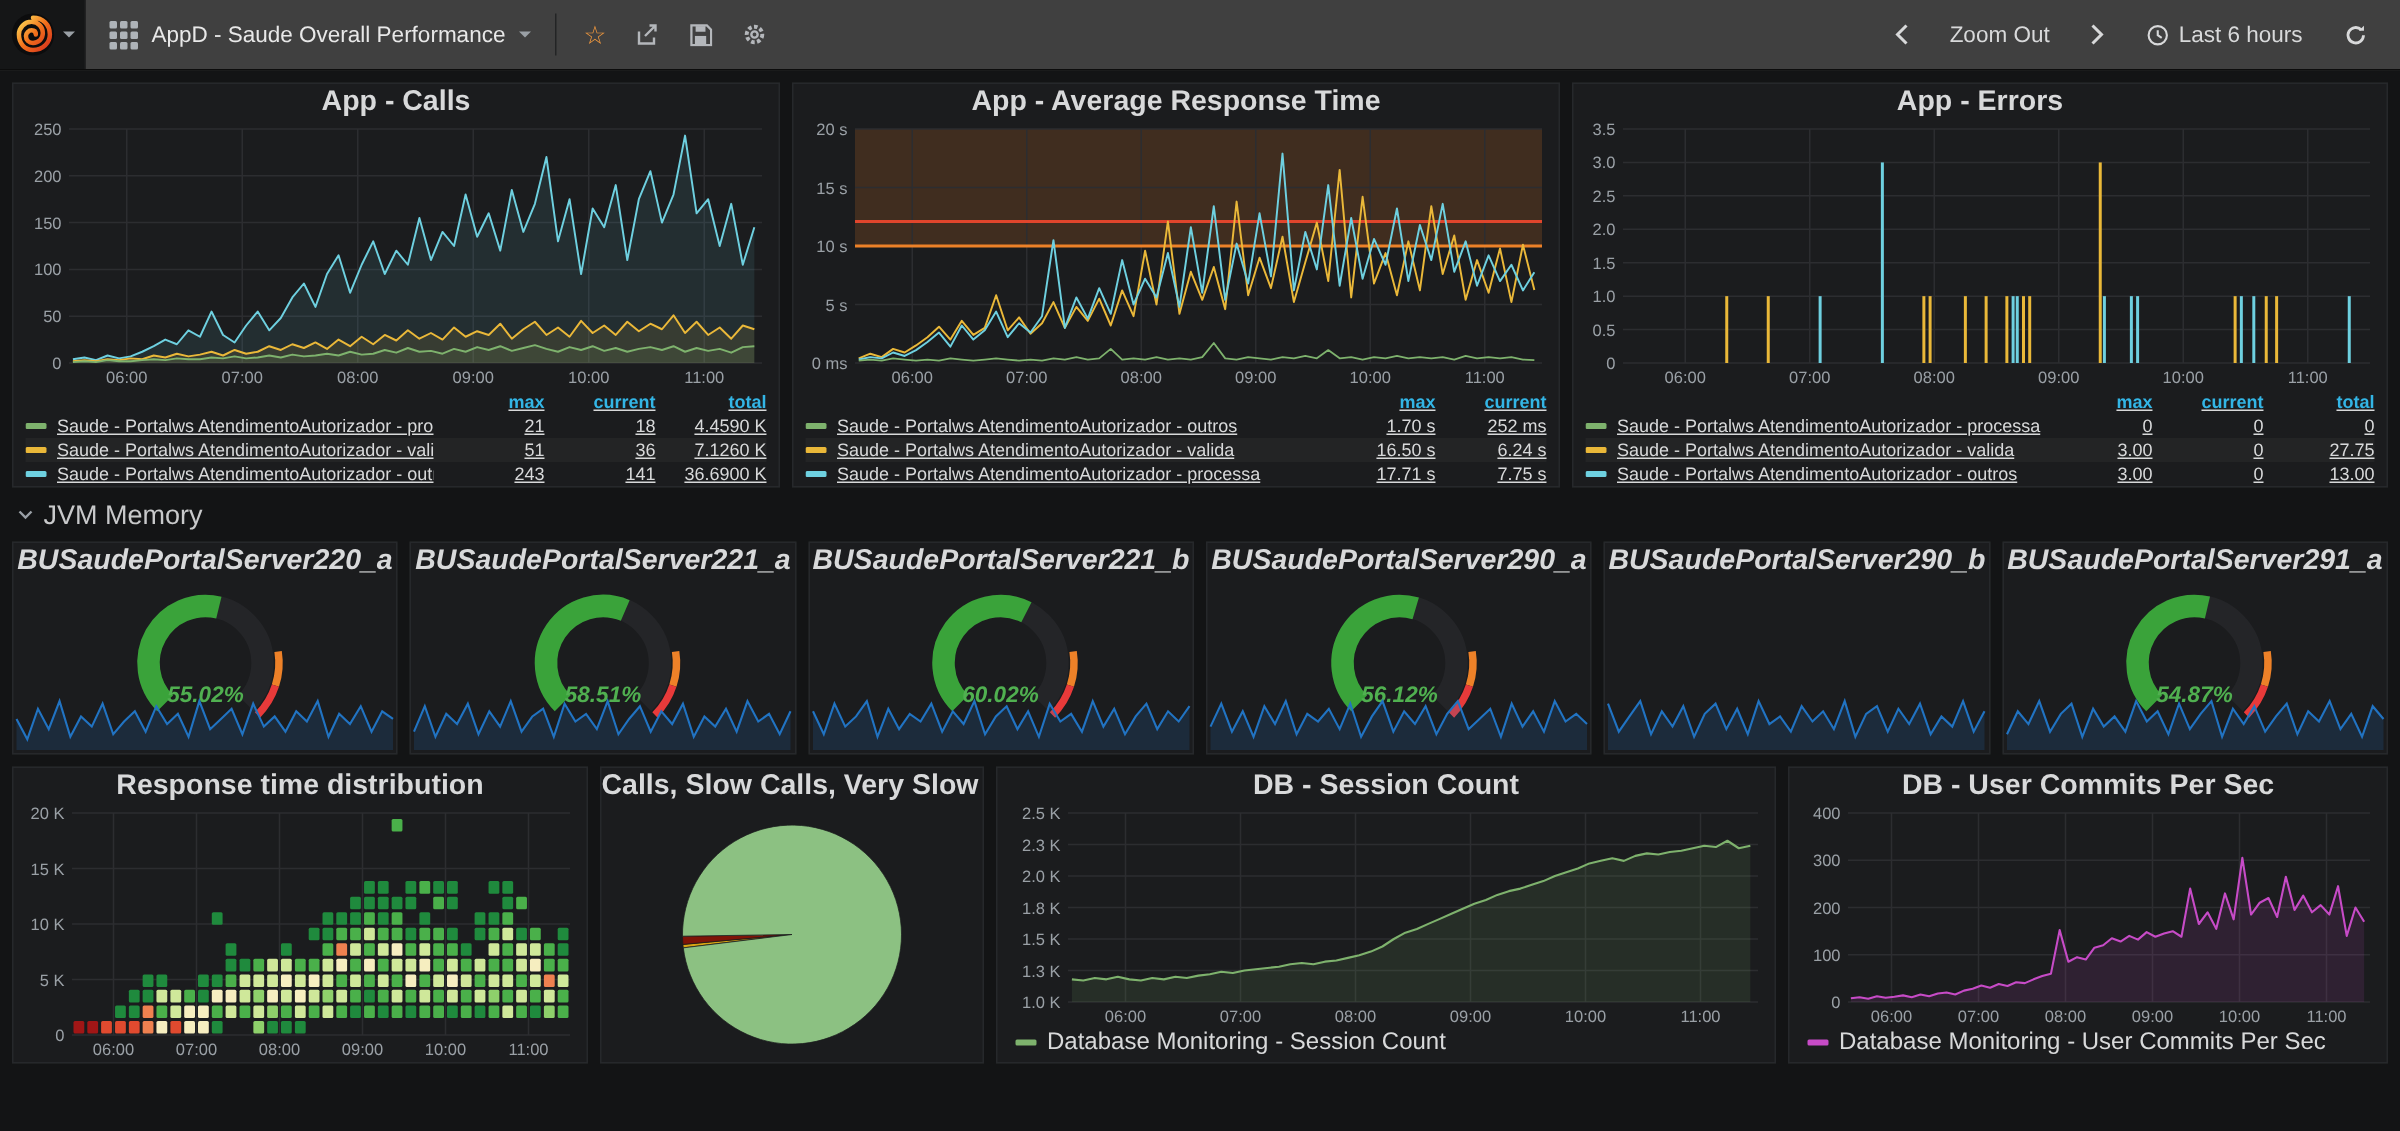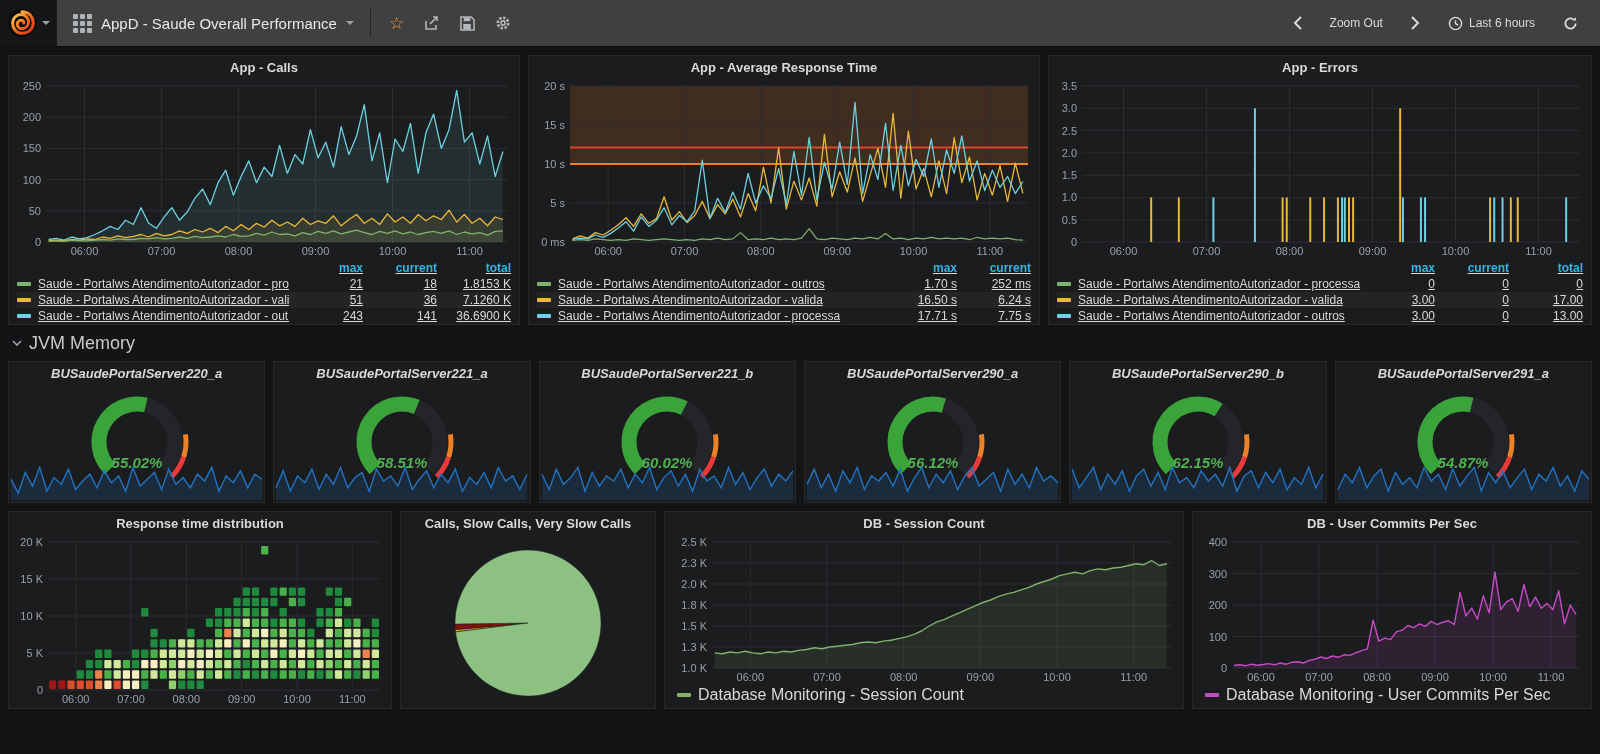--- a/index.html
+++ b/index.html
@@ -10,26 +10,26 @@
   .caret{width:0;height:0;border-left:4px solid transparent;border-right:4px solid transparent;border-top:4px solid #9aa0a6;display:inline-block;}
   .title-group{display:flex;align-items:center;gap:9px;padding:0 16px;height:100%;cursor:pointer;}
   .grid-icon{display:grid;grid-template-columns:repeat(3,5px);grid-gap:2px;}
   .grid-icon i{width:5px;height:5px;background:#aeb3b8;border-radius:1px;}
   .dash-title{font-size:15px;color:#e8e8e8;}
   .nav-actions{display:flex;align-items:center;gap:20px;padding:0 18px;border-left:1px solid #232425;height:60%;}
   .icon-btn{display:flex;align-items:center;cursor:pointer;background:none;border:none;padding:0;}
   .star{color:#f2993e;font-size:17px;line-height:1;}
   .spacer{flex:1;}
   .time-controls{display:flex;align-items:center;gap:16px;padding-right:16px;font-size:13px;color:#d8d9da;}
-  .tc-btn{display:flex;align-items:center;gap:6px;cursor:pointer;background:none;border:none;color:#d8d9da;font-size:12px;font-family:"Liberation Sans",sans-serif;}
+  .tc-btn{display:flex;align-items:center;gap:6px;cursor:pointer;background:none;border:none;color:#d8d9da;font-size:15px;font-family:"Liberation Sans",sans-serif;}
   
   .main{padding:8px;}
   .row{display:flex;gap:8px;margin-bottom:8px;}
   .panel{background:#1b1c1e;border:1px solid #26282b;position:relative;box-sizing:border-box;}
-  .ptitle{height:24px;line-height:24px;text-align:center;font-size:13px;font-weight:bold;color:#d8d9da;cursor:pointer;white-space:nowrap;overflow:hidden;}
+  .ptitle{height:24px;line-height:24px;text-align:center;font-size:19px;font-weight:bold;color:#d8d9da;cursor:pointer;white-space:nowrap;overflow:hidden;}
   .w512{width:512px;height:270px;} .w544{width:544px;height:270px;}
   .w384{width:384px;height:198px;} .w256{width:256px;height:198px;}
   .w520{width:620px;height:198px;} .w400{width:400px;height:198px;}
   .gpanel{flex:1;height:142px;font-style:italic;}
   svg{display:block;}
   svg text.tick{fill:#9aa0a6;font-size:11px;font-family:"Liberation Sans",sans-serif;}
   .chart{margin:0 3px;}
   
   .legend{padding:0 8px;font-size:12px;margin-top:2px;}
   .lrow{display:flex;height:16px;line-height:16px;align-items:center;text-decoration:underline;}
@@ -175,21 +175,21 @@
           <div class="lrow lhead">
             <div class="lname"></div>
             <div class="lval">max</div>
             <div class="lval">current</div>
             <div class="lval">total</div>
           </div>
           <div class="lrow">
             <div class="lname"><span class="dash" style="background:#7eb26d"></span>Saude - Portalws AtendimentoAutorizador - processa</div>
             <div class="lval">21</div>
             <div class="lval">18</div>
-            <div class="lval">1.8153 K</div>
+            <div class="lval">4.4590 K</div>
           </div>
           <div class="lrow">
             <div class="lname"><span class="dash" style="background:#eab839"></span>Saude - Portalws AtendimentoAutorizador - valida</div>
             <div class="lval">51</div>
             <div class="lval">36</div>
             <div class="lval">7.1260 K</div>
           </div>
           <div class="lrow">
             <div class="lname"><span class="dash" style="background:#6ed0e0"></span>Saude - Portalws AtendimentoAutorizador - outros</div>
             <div class="lval">243</div>
@@ -318,21 +318,21 @@
           <div class="lrow">
             <div class="lname"><span class="dash" style="background:#7eb26d"></span>Saude - Portalws AtendimentoAutorizador - processa</div>
             <div class="lval">0</div>
             <div class="lval">0</div>
             <div class="lval">0</div>
           </div>
           <div class="lrow">
             <div class="lname"><span class="dash" style="background:#eab839"></span>Saude - Portalws AtendimentoAutorizador - valida</div>
             <div class="lval">3.00</div>
             <div class="lval">0</div>
-            <div class="lval">17.00</div>
+            <div class="lval">27.75</div>
           </div>
           <div class="lrow">
             <div class="lname"><span class="dash" style="background:#6ed0e0"></span>Saude - Portalws AtendimentoAutorizador - outros</div>
             <div class="lval">3.00</div>
             <div class="lval">0</div>
             <div class="lval">13.00</div>
           </div>
         </div>
     </div>
   </div>
@@ -404,29 +404,20 @@
             <text x="78" y="82" text-anchor="middle" class="gval">56.12%</text>
           </svg>
         </div>
       <svg class="spark" width="253" height="42">
           <path d="M1.0,25.4L8.2,10.1L15.3,28.8L22.5,15.2L29.7,32.2L36.9,11.8L44.0,23.7L51.2,8.4L58.4,30.5L65.5,16.9L72.7,22.0L79.9,13.5L87.1,27.1L94.2,10.1L101.4,32.2L108.6,18.6L115.7,8.4L122.9,28.8L130.1,15.2L137.3,23.7L144.4,11.8L151.6,30.5L158.8,16.9L165.9,8.4L173.1,27.1L180.3,20.3L187.5,13.5L194.6,32.2L201.8,10.1L209.0,25.4L216.1,15.2L223.3,28.8L230.5,8.4L237.7,22.0L244.8,16.9L252.0,23.7L252,41L1,41Z" fill="#2173c2" fill-opacity="0.18" stroke="none"></path>
           <polyline points="1.0,25.4 8.2,10.1 15.3,28.8 22.5,15.2 29.7,32.2 36.9,11.8 44.0,23.7 51.2,8.4 58.4,30.5 65.5,16.9 72.7,22.0 79.9,13.5 87.1,27.1 94.2,10.1 101.4,32.2 108.6,18.6 115.7,8.4 122.9,28.8 130.1,15.2 137.3,23.7 144.4,11.8 151.6,30.5 158.8,16.9 165.9,8.4 173.1,27.1 180.3,20.3 187.5,13.5 194.6,32.2 201.8,10.1 209.0,25.4 216.1,15.2 223.3,28.8 230.5,8.4 237.7,22.0 244.8,16.9 252.0,23.7" fill="none" stroke="#2173c2" stroke-width="1.4"></polyline>
         </svg>
     </div>
     <div class="panel gpanel">
       <div class="ptitle">BUSaudePortalServer290_b</div>
-      <div class="gauge-wrap">
-          <svg width="156" height="94">
-            <path d="M51.13 82.87 A38 38 0 1 1 104.87 82.87" stroke="#242528" stroke-width="15" fill="none"></path>
-            <path d="M51.13 82.87 A38 38 0 0 1 98.59 24.06" stroke="#3aa33a" stroke-width="15" fill="none"></path>
-            <path d="M126.40 48.33 A49 49 0 0 1 124.60 71.14" stroke="#ed8128" stroke-width="5" fill="none"></path>
-            <path d="M124.60 71.14 A49 49 0 0 1 112.65 90.65" stroke="#e83a3a" stroke-width="5" fill="none"></path>
-            <text x="78" y="82" text-anchor="middle" class="gval">62.15%</text>
-          </svg>
-        </div>
       <svg class="spark" width="253" height="42">
           <path d="M1.0,10.1L8.2,28.8L15.3,18.6L22.5,8.4L29.7,30.5L36.9,15.2L44.0,25.4L51.2,11.8L58.4,32.2L65.5,16.9L72.7,10.1L79.9,27.1L87.1,13.5L94.2,30.5L101.4,8.4L108.6,23.7L115.7,18.6L122.9,28.8L130.1,11.8L137.3,22.0L144.4,15.2L151.6,27.1L158.8,8.4L165.9,32.2L173.1,16.9L180.3,11.8L187.5,28.8L194.6,13.5L201.8,23.7L209.0,10.1L216.1,30.5L223.3,18.6L230.5,25.4L237.7,8.4L244.8,28.8L252.0,15.2L252,41L1,41Z" fill="#2173c2" fill-opacity="0.18" stroke="none"></path>
           <polyline points="1.0,10.1 8.2,28.8 15.3,18.6 22.5,8.4 29.7,30.5 36.9,15.2 44.0,25.4 51.2,11.8 58.4,32.2 65.5,16.9 72.7,10.1 79.9,27.1 87.1,13.5 94.2,30.5 101.4,8.4 108.6,23.7 115.7,18.6 122.9,28.8 130.1,11.8 137.3,22.0 144.4,15.2 151.6,27.1 158.8,8.4 165.9,32.2 173.1,16.9 180.3,11.8 187.5,28.8 194.6,13.5 201.8,23.7 209.0,10.1 216.1,30.5 223.3,18.6 230.5,25.4 237.7,8.4 244.8,28.8 252.0,15.2" fill="none" stroke="#2173c2" stroke-width="1.4"></polyline>
         </svg>
     </div>
     <div class="panel gpanel">
       <div class="ptitle">BUSaudePortalServer291_a</div>
       <div class="gauge-wrap">
           <svg width="156" height="94">
             <path d="M51.13 82.87 A38 38 0 1 1 104.87 82.87" stroke="#242528" stroke-width="15" fill="none"></path>

